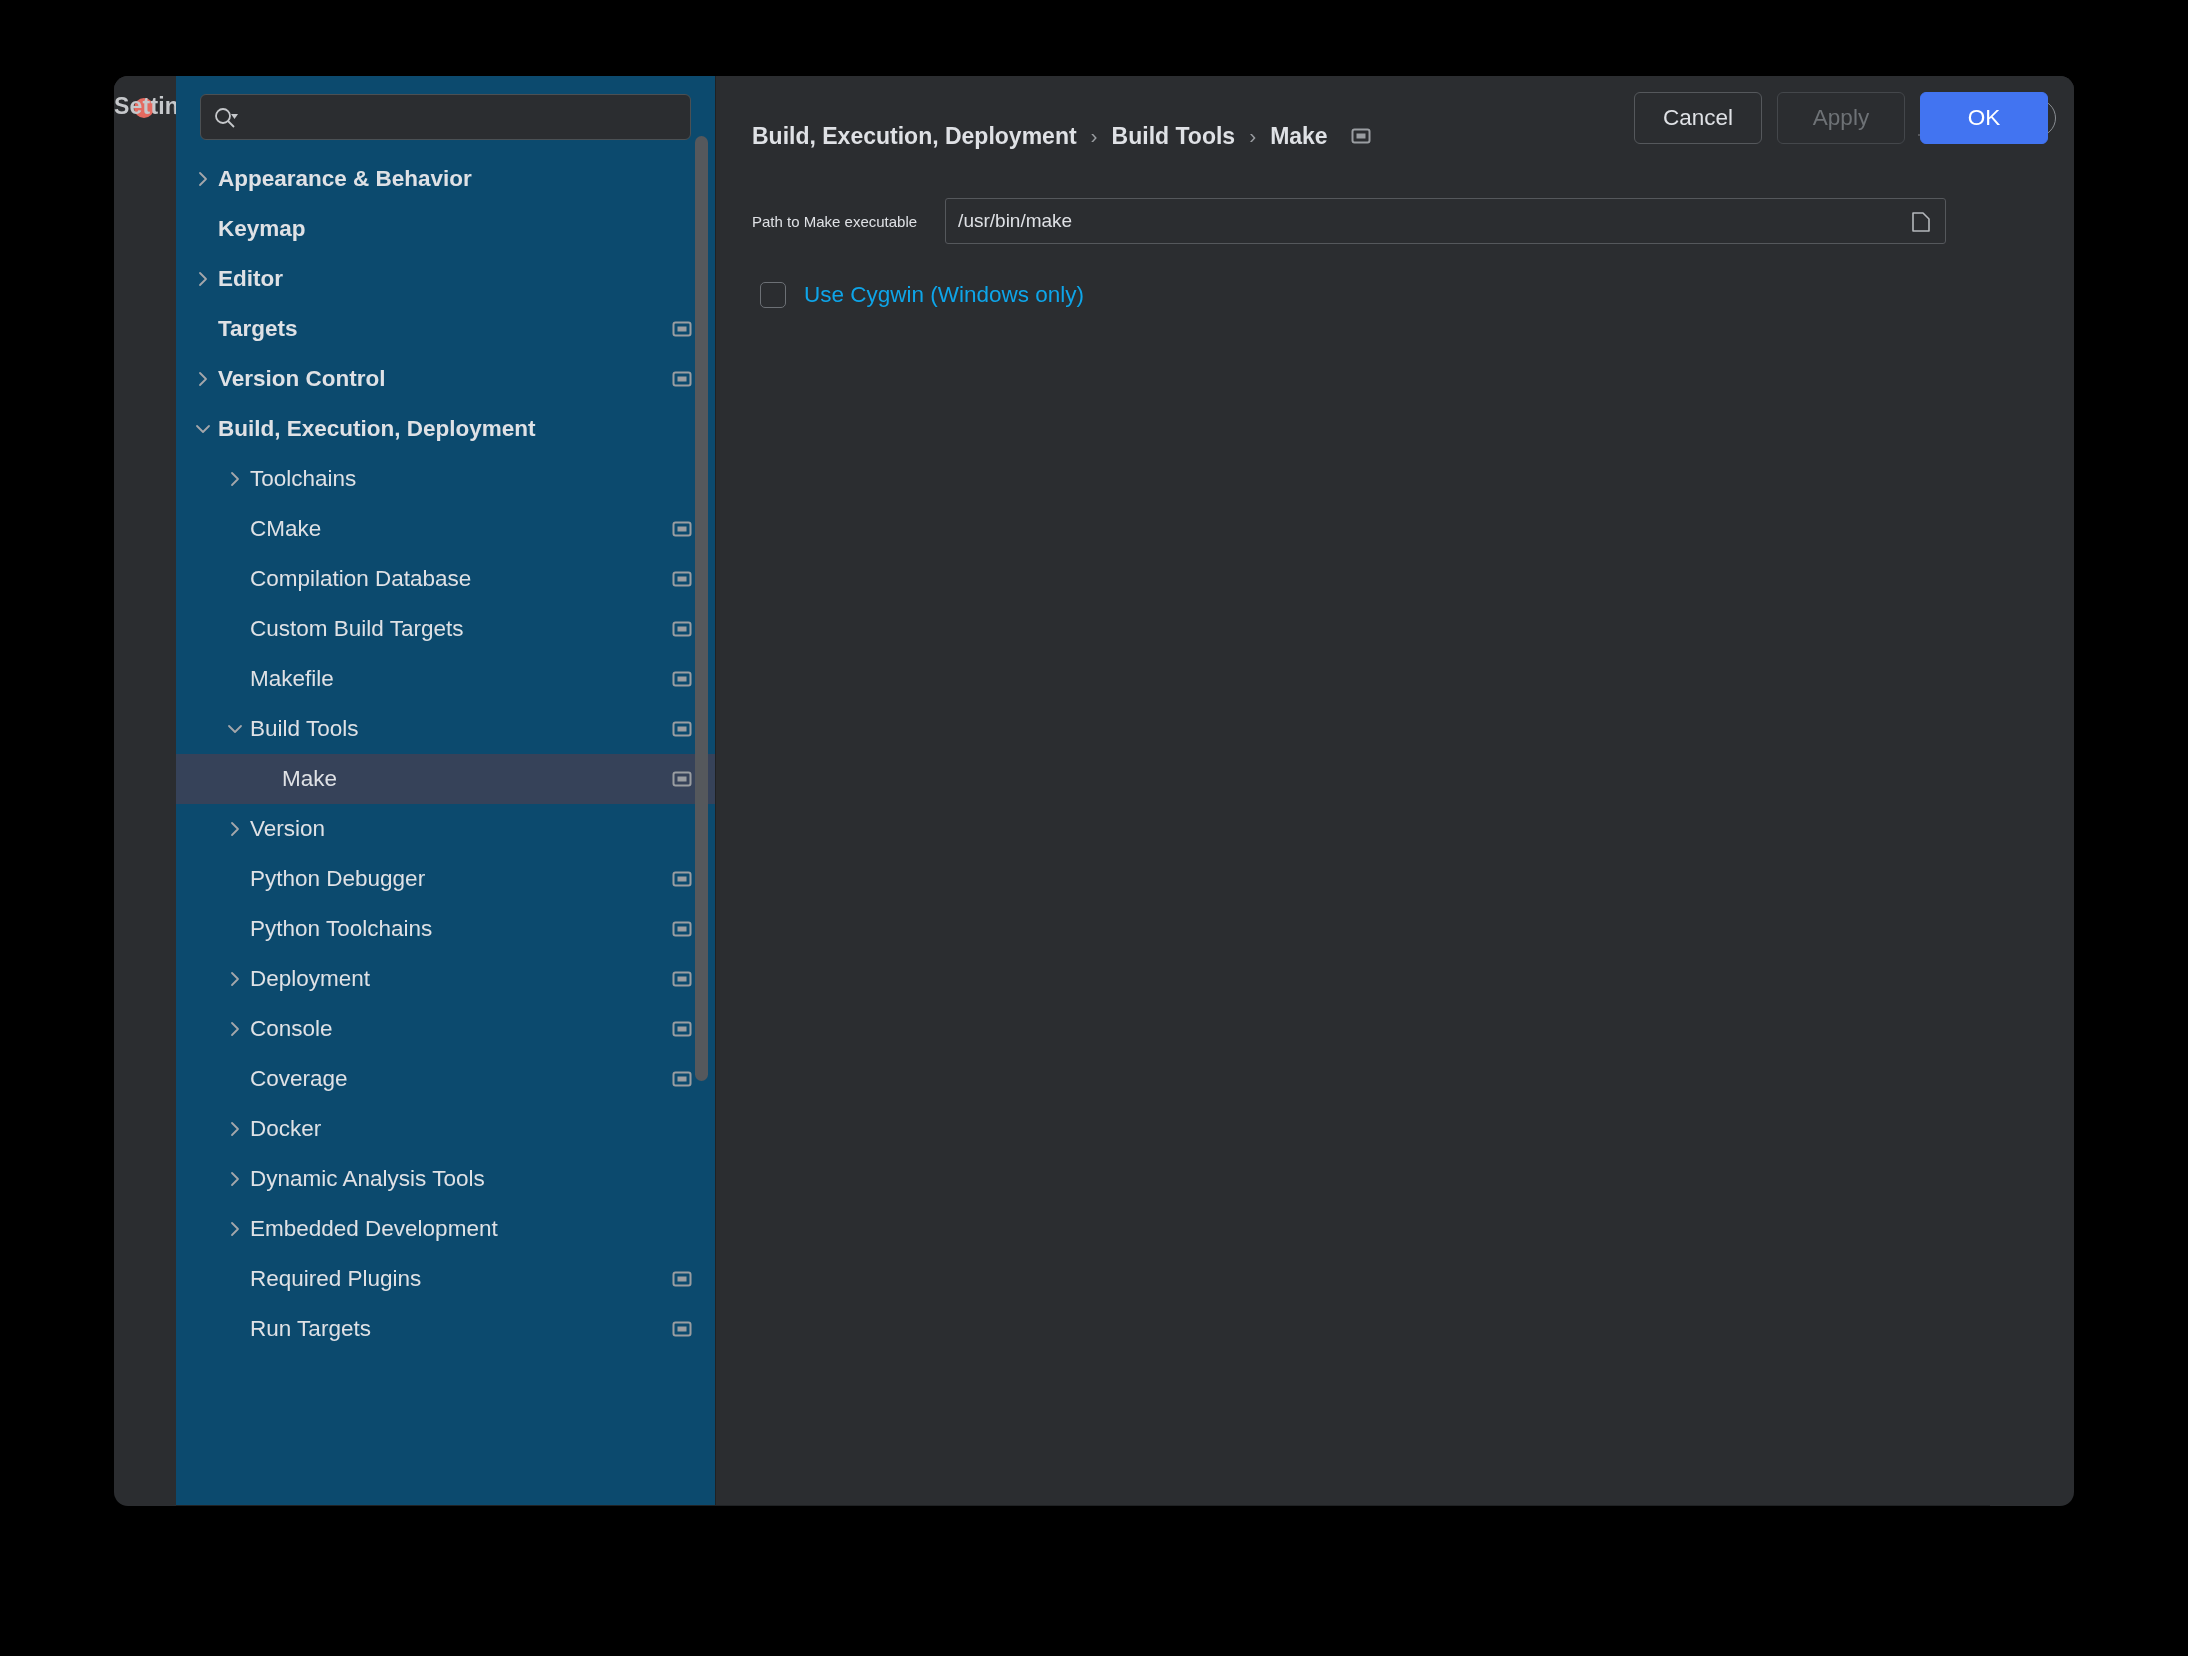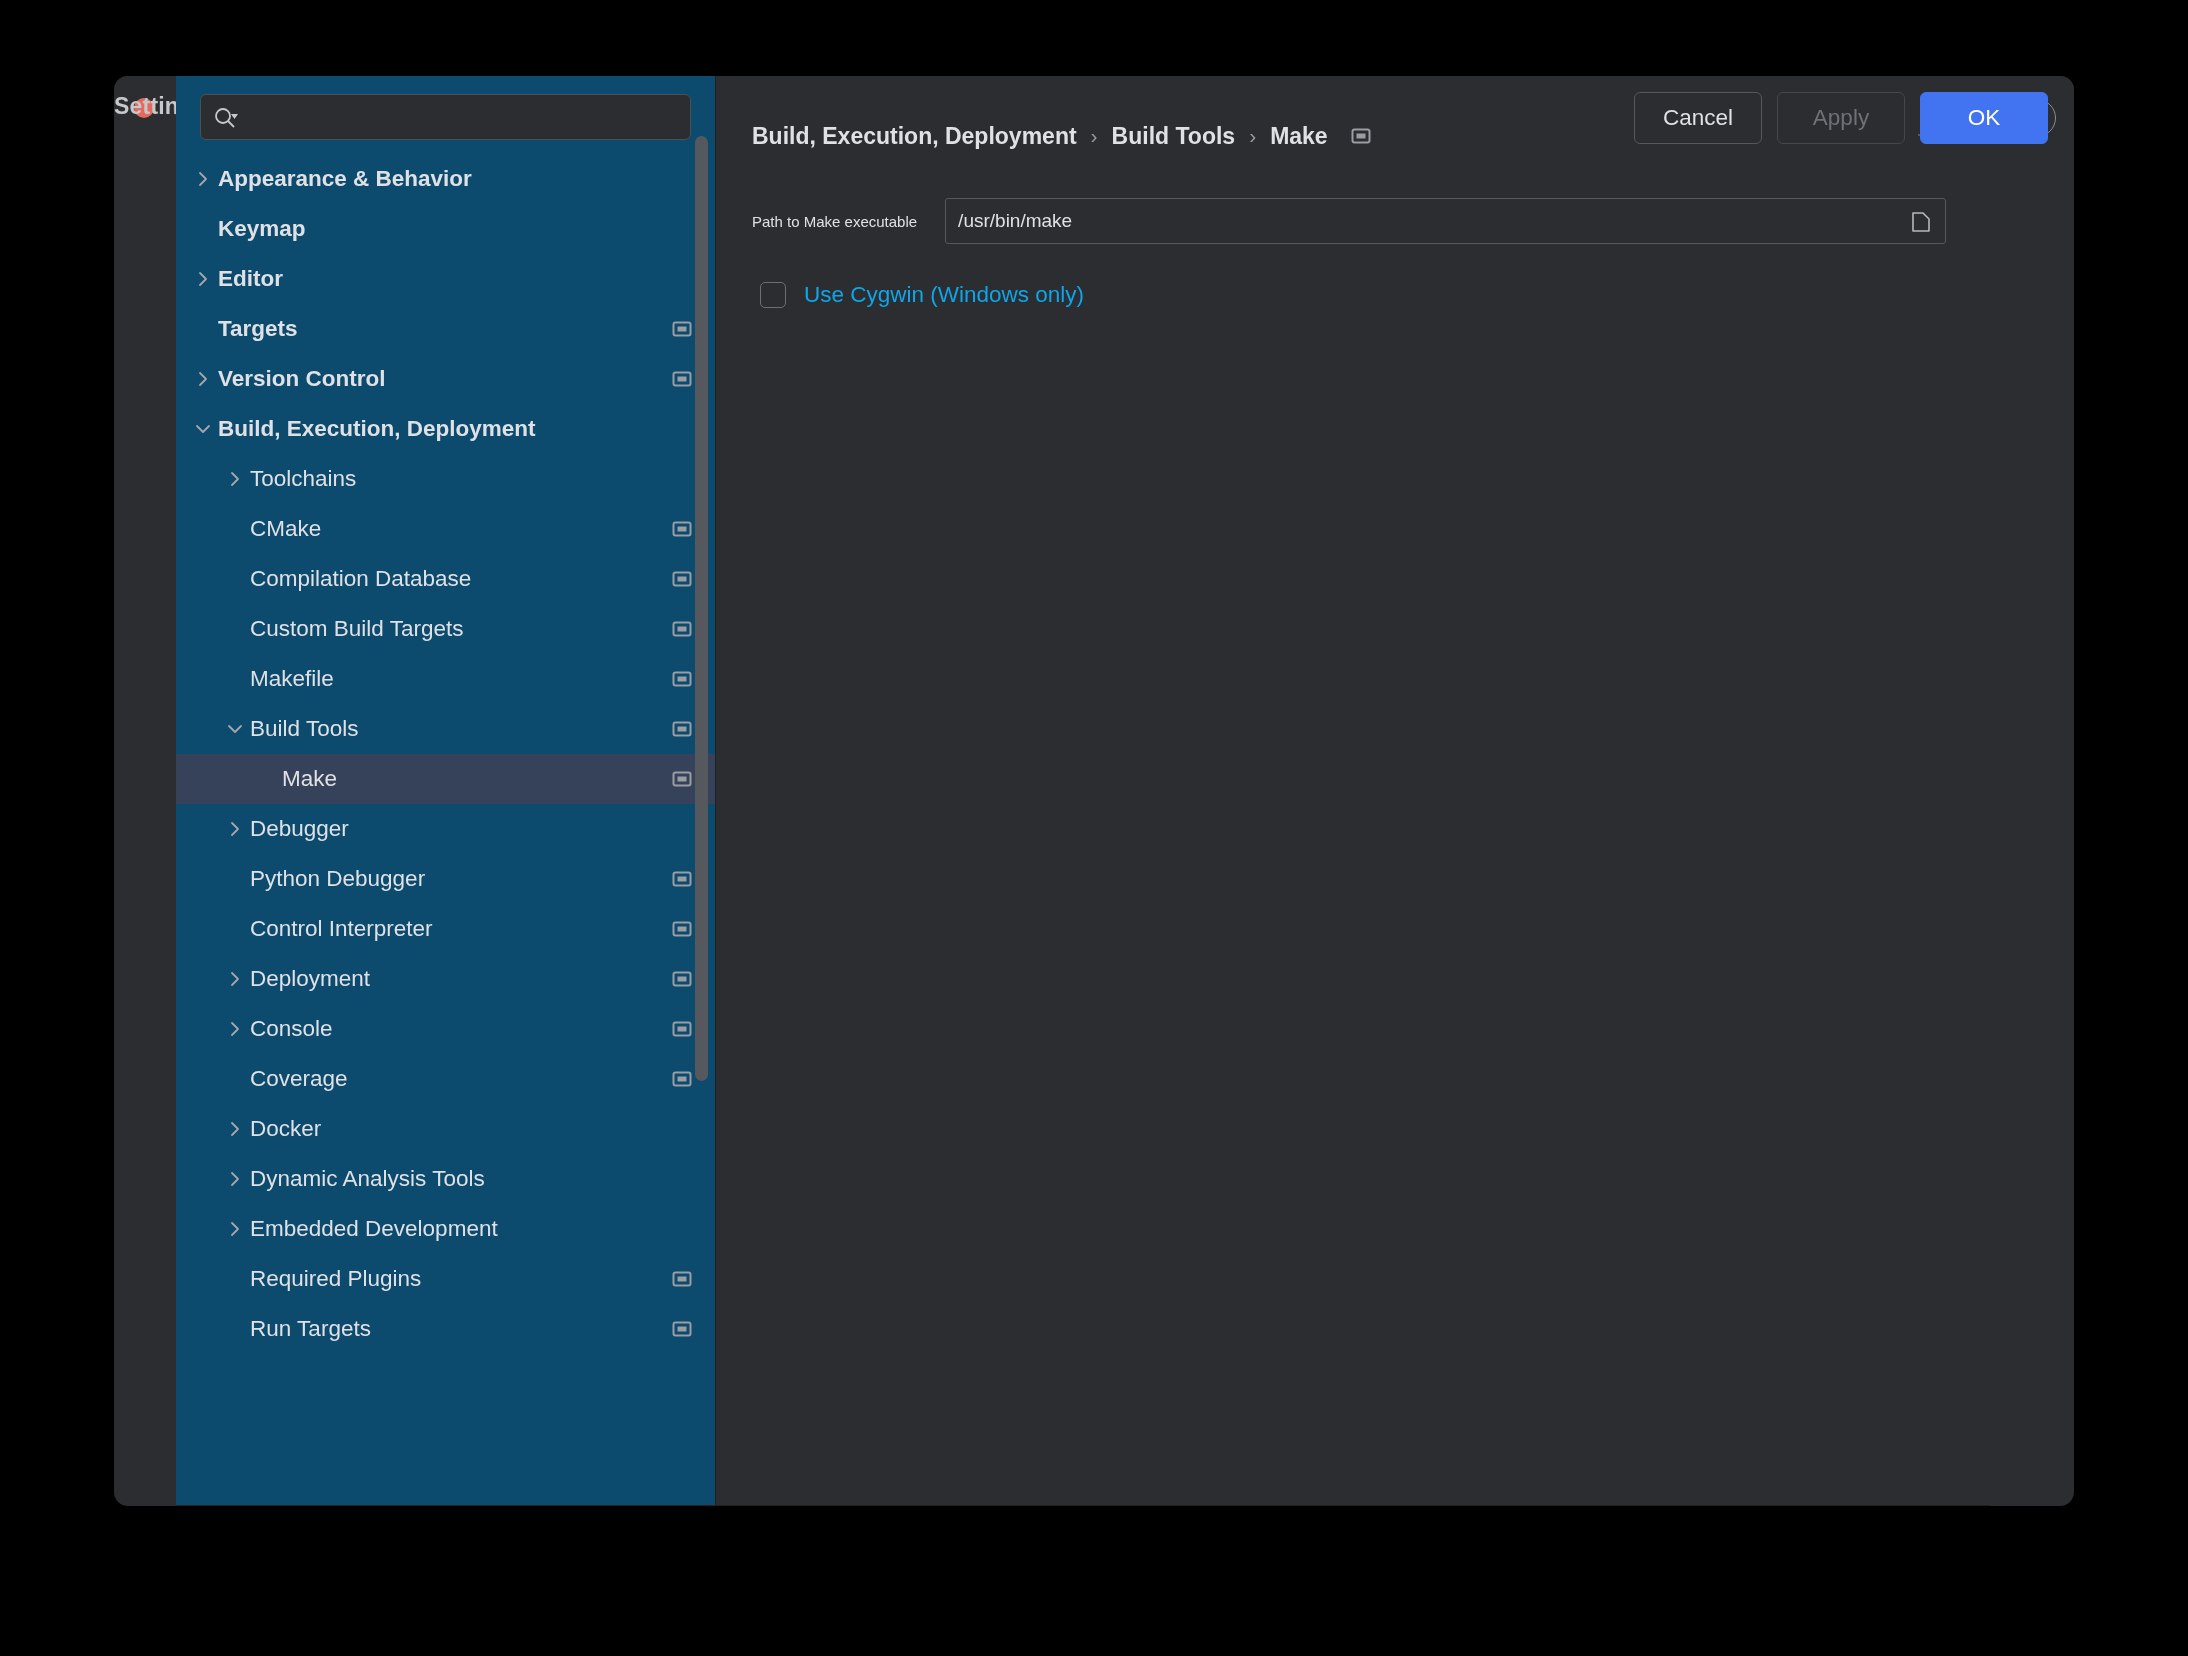--- a/index.html
+++ b/index.html
@@ -410,35 +410,35 @@
                 <rect x="6.5" y="8.5" width="9" height="5" fill="#9a9da1"></rect>
               </svg>
             </span>
           </div>
           <div class="tree-item lvl1">
             <span class="chev">
               <svg width="18" height="18" viewBox="0 0 18 18">
                 <polyline points="6,3 12,9 6,15" fill="none" stroke="#a4a7ab" stroke-width="1.8" stroke-linecap="round" stroke-linejoin="round"></polyline>
               </svg>
             </span>
-            <span class="tree-label">Debugger</span>
+            <span class="tree-label">Version</span>
           </div>
           <div class="tree-item lvl1">
             <span class="chev"></span>
             <span class="tree-label">Python Debugger</span>
             <span class="badge">
               <svg width="22" height="22" viewBox="0 0 22 22">
                 <rect x="2.5" y="4.5" width="17" height="13" rx="2" fill="none" stroke="#9a9da1" stroke-width="2"></rect>
                 <rect x="6.5" y="8.5" width="9" height="5" fill="#9a9da1"></rect>
               </svg>
             </span>
           </div>
           <div class="tree-item lvl1">
             <span class="chev"></span>
-            <span class="tree-label">Control Interpreter</span>
+            <span class="tree-label">Python Toolchains</span>
             <span class="badge">
               <svg width="22" height="22" viewBox="0 0 22 22">
                 <rect x="2.5" y="4.5" width="17" height="13" rx="2" fill="none" stroke="#9a9da1" stroke-width="2"></rect>
                 <rect x="6.5" y="8.5" width="9" height="5" fill="#9a9da1"></rect>
               </svg>
             </span>
           </div>
           <div class="tree-item lvl1">
             <span class="chev">
               <svg width="18" height="18" viewBox="0 0 18 18">

